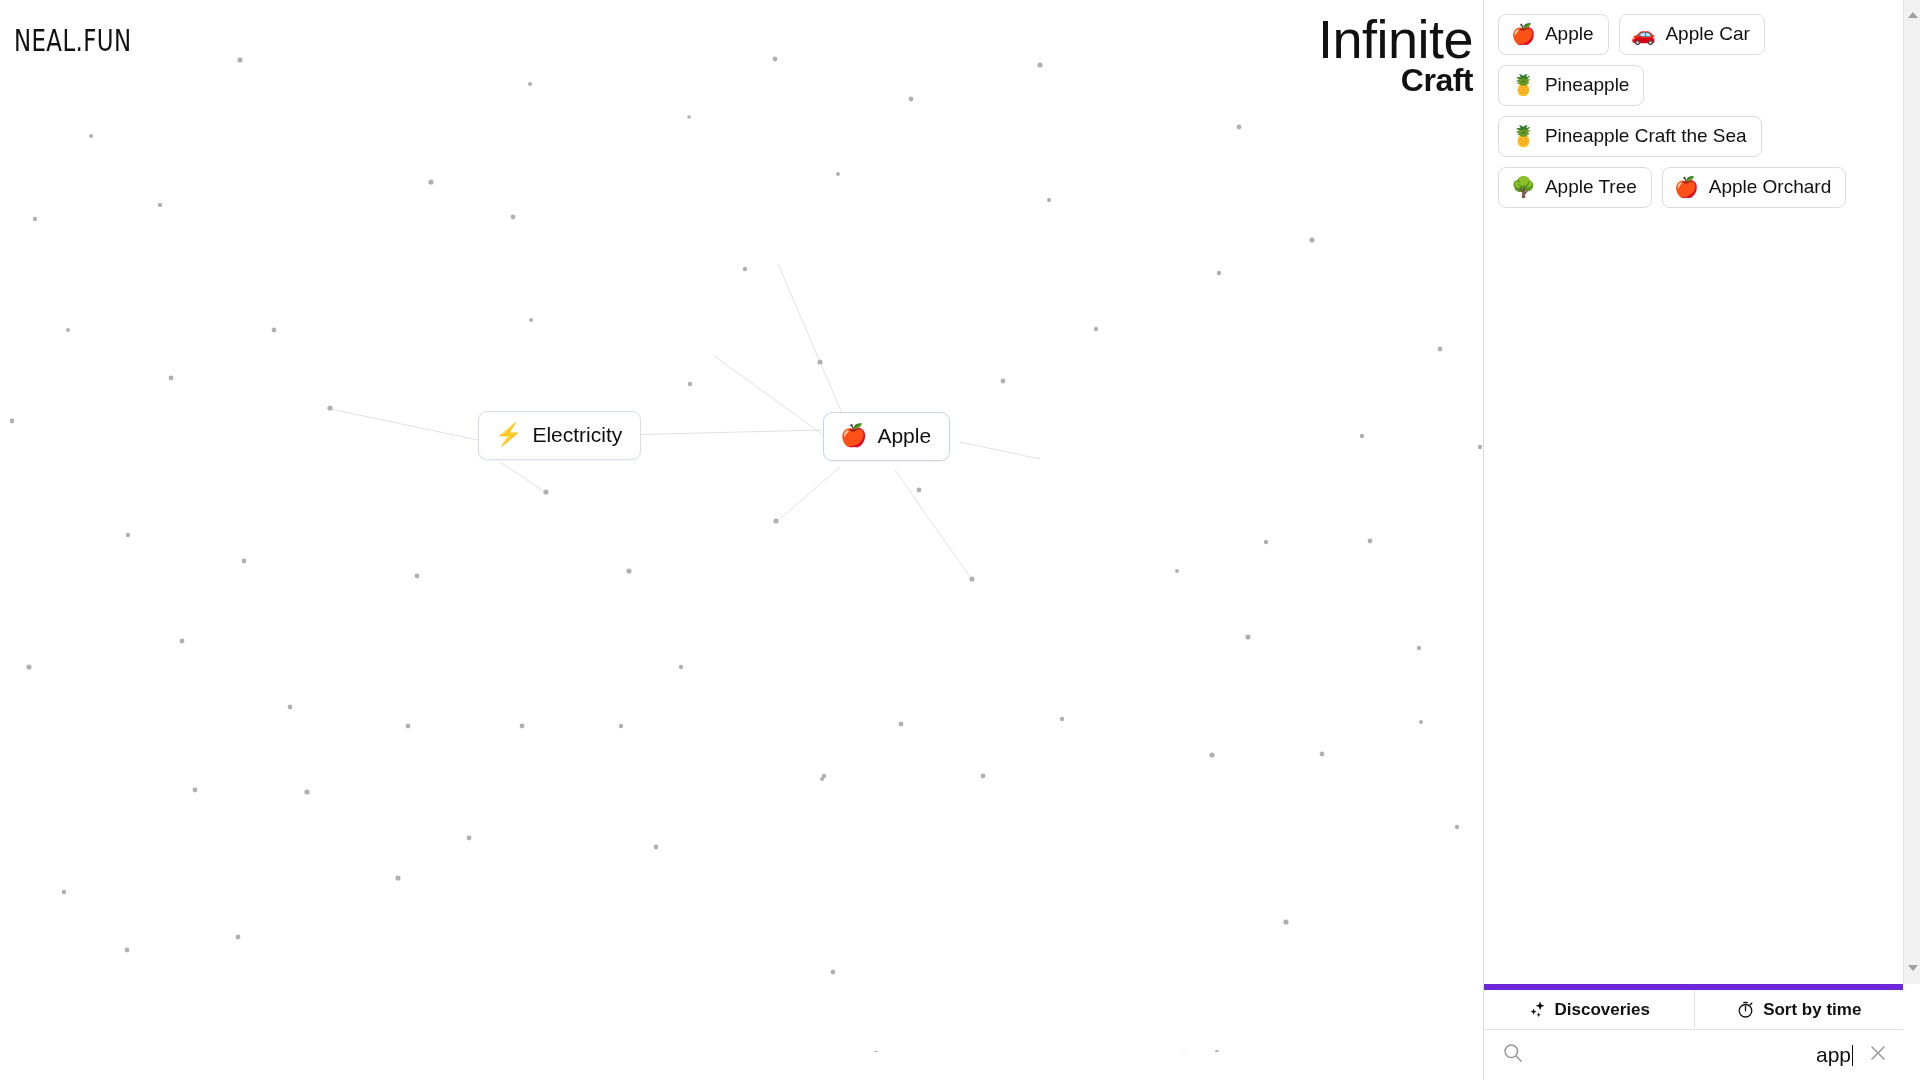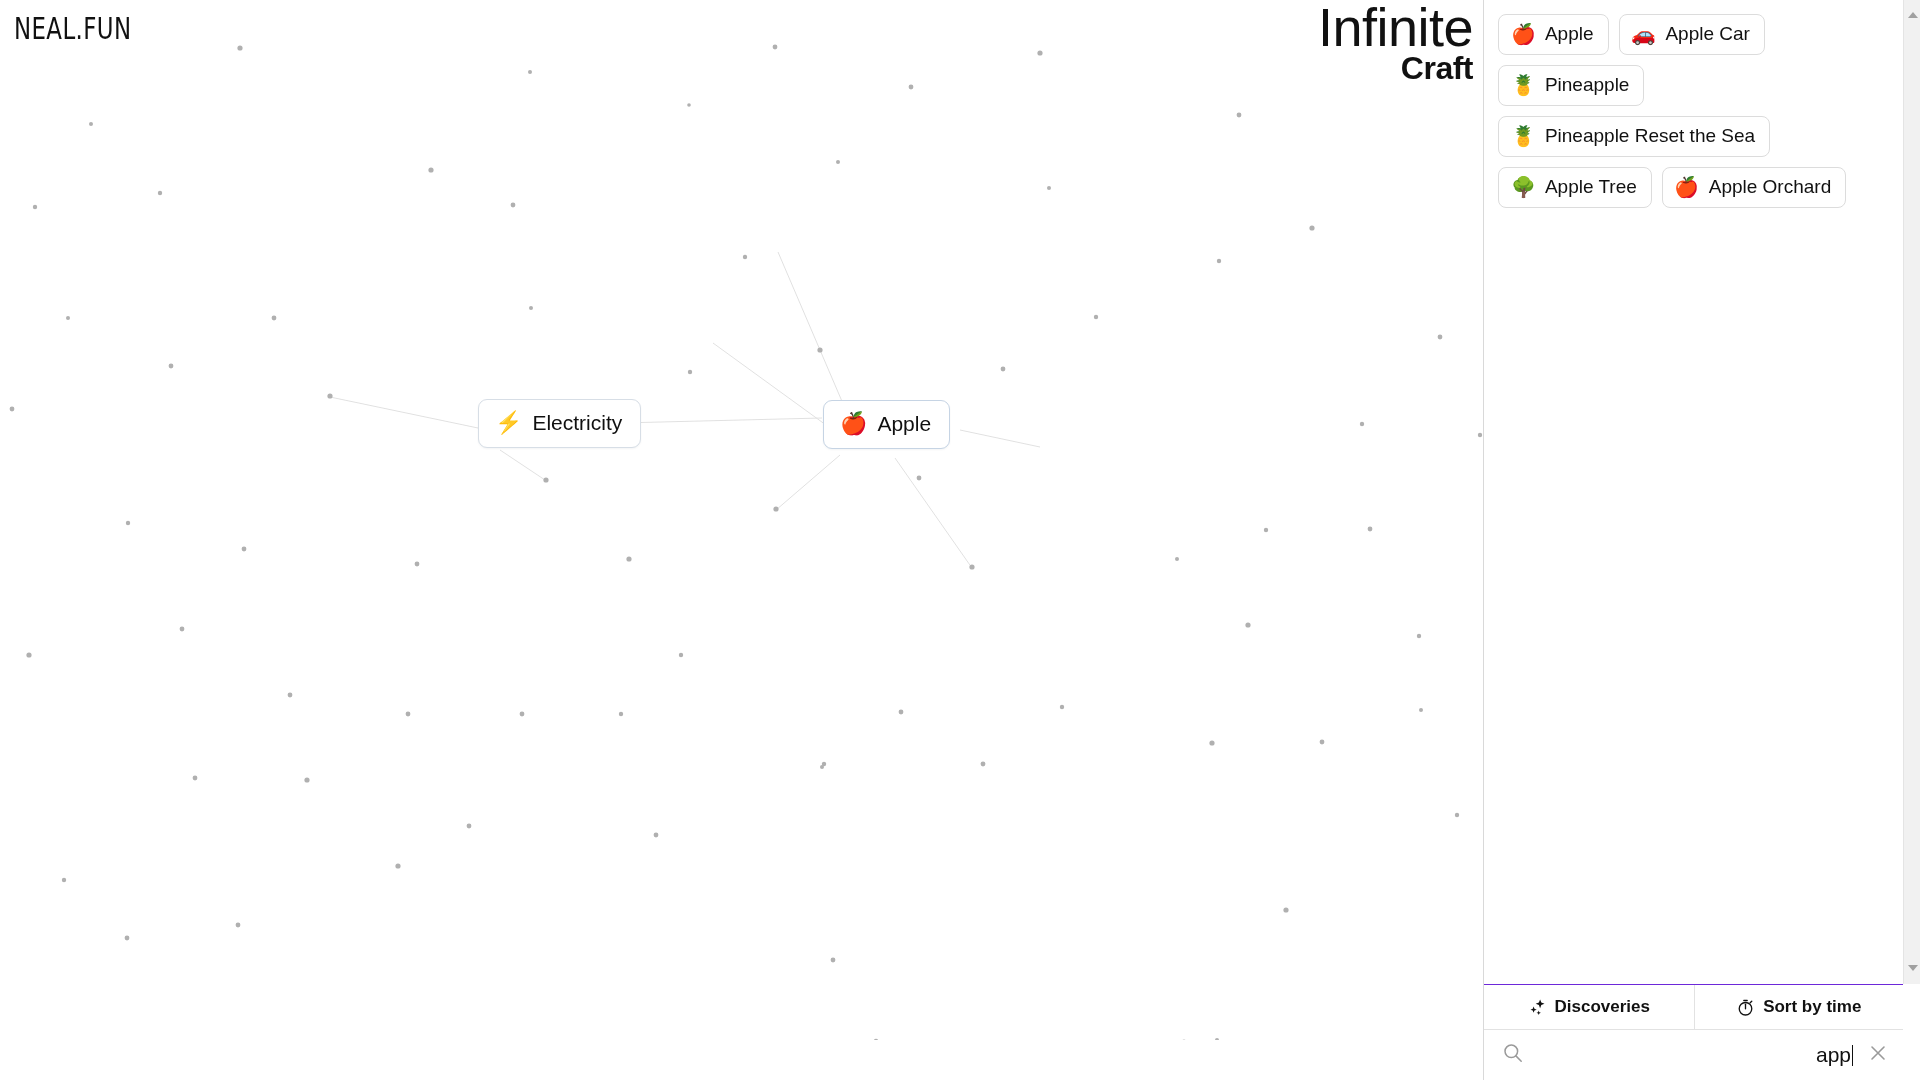--- a/index.html
+++ b/index.html
@@ -7,21 +7,21 @@
     width: 1920px; height: 1080px;
     overflow: hidden;
     background: #ffffff;
     font-family: "Liberation Sans", sans-serif;
     -webkit-font-smoothing: antialiased;
   }
   #app { position: relative; width: 1920px; height: 1080px; }
 
   
   #canvas {
-    position: absolute; left: 0; top: 0;
+    position: absolute; left: 0; top: 12px;
     width: 1483px; height: 1040px;
     background: #ffffff;
     overflow: hidden;
   }
   #particles { position: absolute; left: 0; top: 0; width: 1483px; height: 1080px; }
 
   .brand {
     position: absolute; left: 14px; top: 10px;
     font-family: "DejaVu Sans Condensed", "Liberation Sans", sans-serif;
     font-size: 31px; letter-spacing: 0.5px;
@@ -105,21 +105,21 @@
   }
   #sb-up { top: 6px; }
   #sb-down { bottom: 8px; }
   .sb-arrow { width: 0; height: 0; border-left: 5px solid transparent; border-right: 5px solid transparent; }
   .sb-arrow.up { border-bottom: 6px solid #a0a0a0; }
   .sb-arrow.down { border-top: 6px solid #a0a0a0; }
 
   #controls-row {
     flex: 0 0 auto;
     display: flex;
-    border-top: 1px solid #6d28d9;
+    border-top: 6px solid #6d28d9;
     border-bottom: 1px solid #e2e2e2;
     height: 46px;
     margin-right: 17px;
   }
   .ctrl {
     flex: 1 1 50%;
     display: flex; align-items: center; justify-content: center; gap: 8px;
     font-size: 17px; font-weight: 700; color: #111111;
     cursor: pointer;
   }
@@ -297,21 +297,21 @@
           <div class="item">
             <span class="emo">🚗</span>
             <span>Apple Car</span>
           </div>
           <div class="item">
             <span class="emo">🍍</span>
             <span>Pineapple</span>
           </div>
           <div class="item">
             <span class="emo">🍍</span>
-            <span>Pineapple Reset the Sea</span>
+            <span>Pineapple Craft the Sea</span>
           </div>
           <div class="item">
             <span class="emo">🌳</span>
             <span>Apple Tree</span>
           </div>
           <div class="item">
             <span class="emo">🍎</span>
             <span>Apple Orchard</span>
           </div>
         </div>

